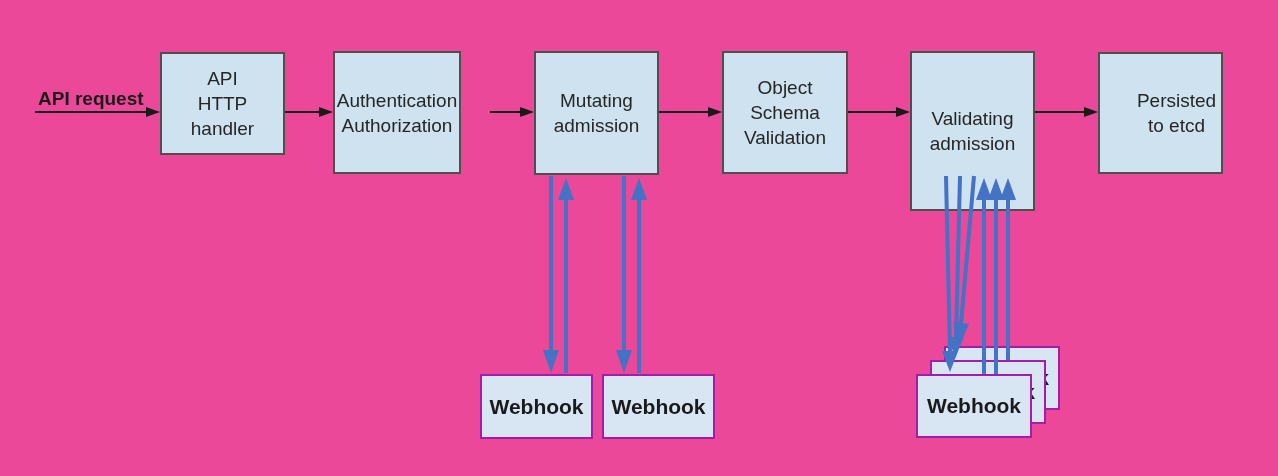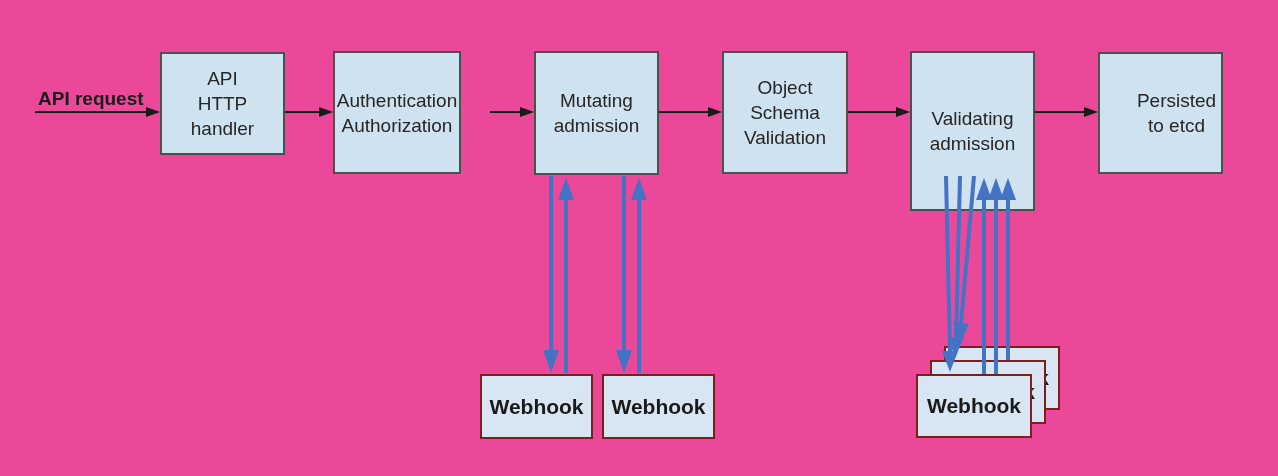--- a/index.html
+++ b/index.html
@@ -21,21 +21,21 @@
     justify-content: center;
     text-align: center;
     white-space: pre-line;
     font-size: 19px;
     line-height: 25px;
     color: #262626;
   }
   .webhook {
     position: absolute;
     background: #d8e6f3;
-    border: 2px solid #7f1d1d;
+    border: 2px solid #a21caf;
     display: flex;
     align-items: center;
     justify-content: center;
     text-align: center;
     font-size: 21px;
     font-weight: 600;
     color: #1a1a1a;
     width: 113px;
     height: 65px;
   }

